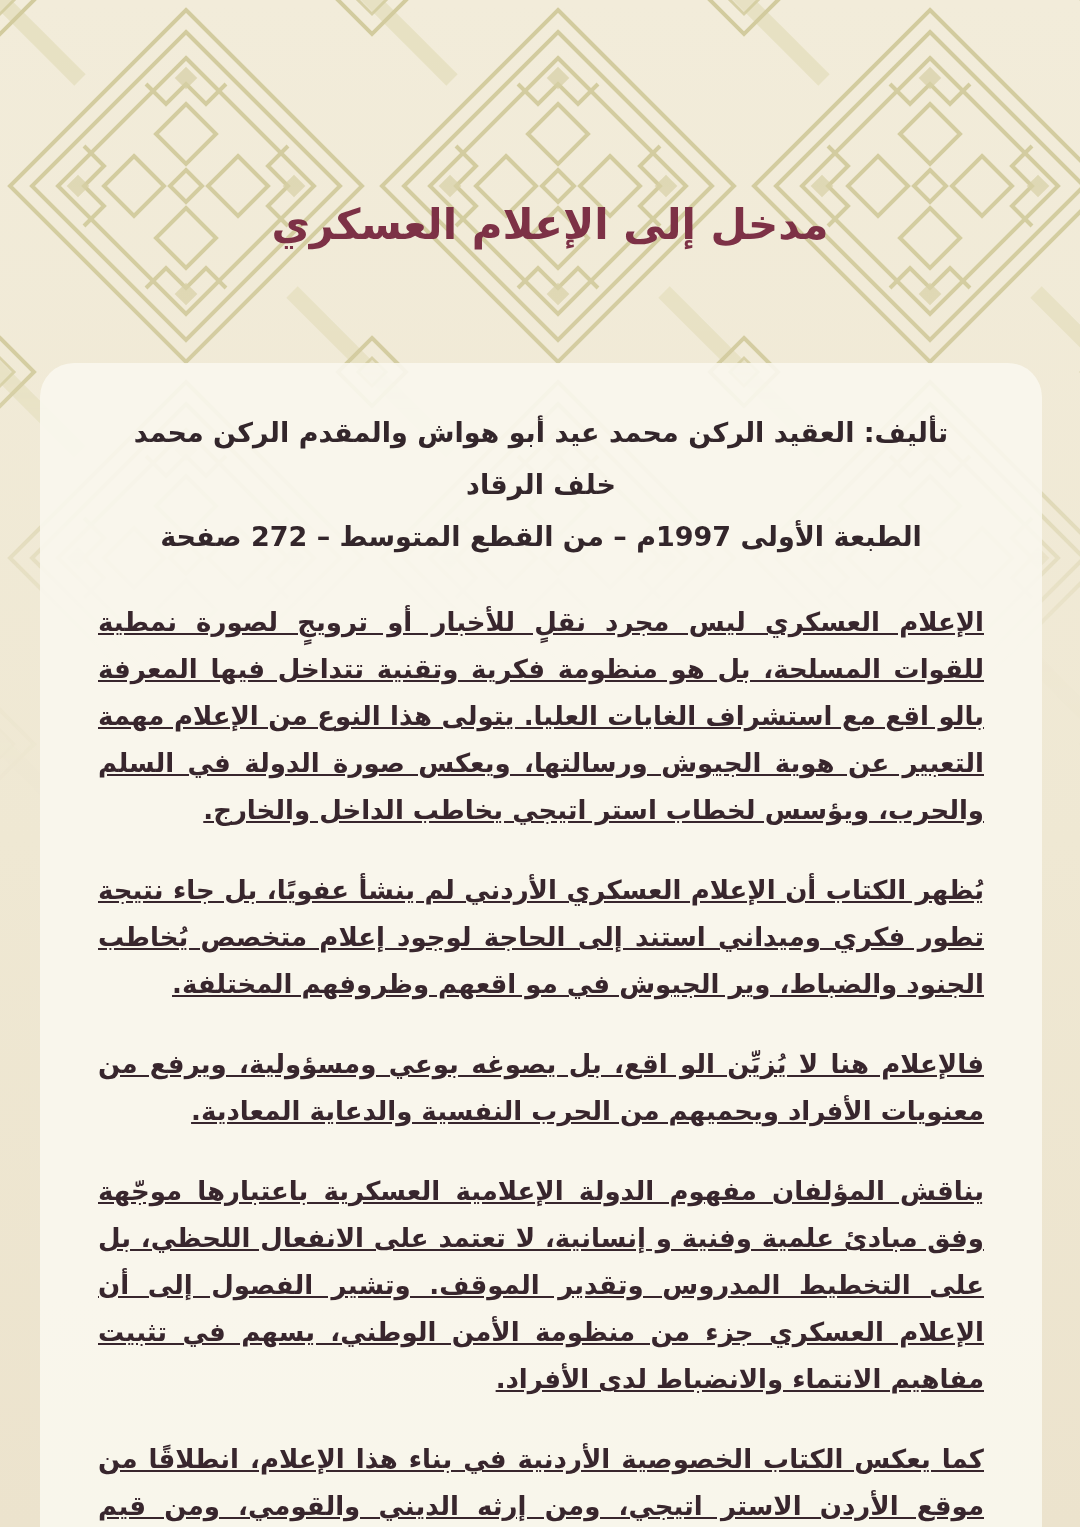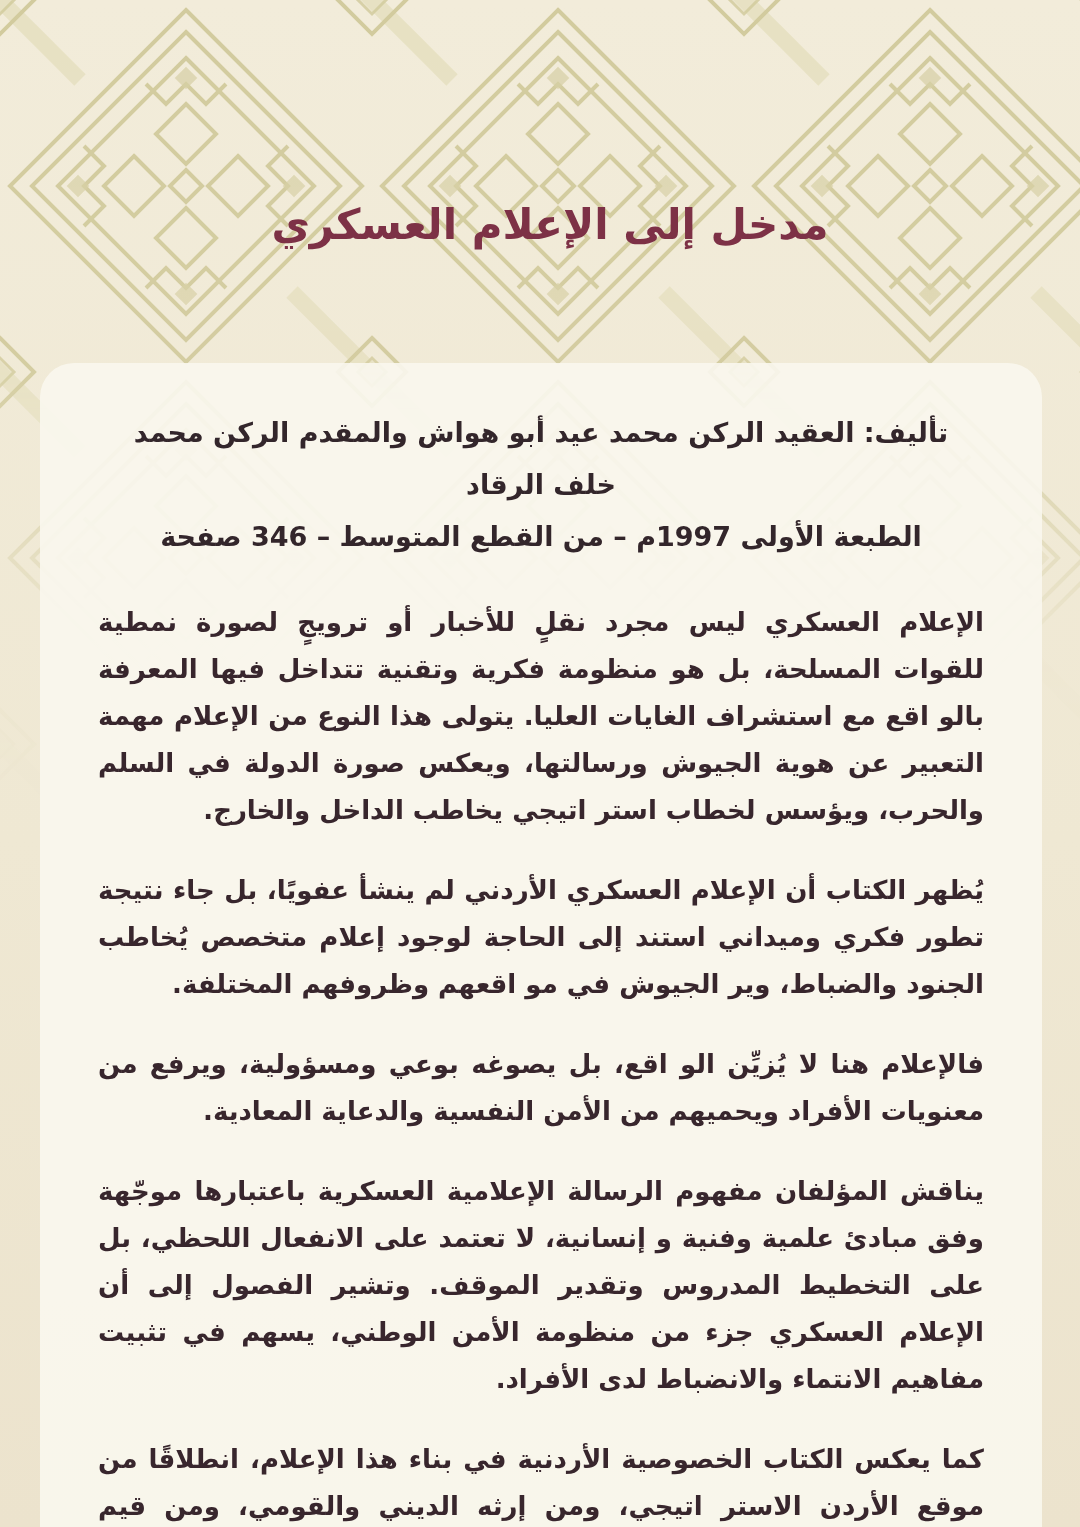--- a/index.html
+++ b/index.html
@@ -59,20 +59,21 @@
   .paragraphs {
     margin-top: 36px;
     color: #38262d;
     font-weight: bold;
     font-size: 26px;
     line-height: 47px;
     text-align: justify;
   }
   .paragraphs p {
     margin: 0 0 33px 0;
+    text-decoration: underline;
   }
 </style>
 </head>
 <body>
 
 <div class="page">
 
   <svg class="bg-pattern" width="1080" height="1527" viewBox="0 0 1080 1527" xmlns="http://www.w3.org/2000/svg" aria-hidden="true">
     <defs>
       <pattern id="geo" width="372" height="372" patternUnits="userSpaceOnUse">
@@ -146,24 +147,24 @@
     <rect x="0" y="0" width="1080" height="1527" fill="url(#geo)" mask="url(#fademask)"></rect>
   </svg>
 
   <header class="page-title">
     <div>مدخل إلى الإعلام العسكري</div>
   </header>
 
   <main class="content-card">
     <div class="byline-block">
       <div>تأليف: العقيد الركن محمد عيد أبو هواش والمقدم الركن محمد خلف الرقاد</div>
-      <div>الطبعة الأولى 1997م – من القطع المتوسط – 346 صفحة</div>
+      <div>الطبعة الأولى 1997م – من القطع المتوسط – 272 صفحة</div>
     </div>
     <div class="paragraphs">
         <p>الإعلام العسكري ليس مجرد نقلٍ للأخبار أو ترويجٍ لصورة نمطية للقوات المسلحة، بل هو منظومة فكرية وتقنية تتداخل فيها المعرفة بالو اقع مع استشراف الغايات العليا. يتولى هذا النوع من الإعلام مهمة التعبير عن هوية الجيوش ورسالتها، ويعكس صورة الدولة في السلم والحرب، ويؤسس لخطاب استر اتيجي يخاطب الداخل والخارج.</p>
         <p>يُظهر الكتاب أن الإعلام العسكري الأردني لم ينشأ عفويًا، بل جاء نتيجة تطور فكري وميداني استند إلى الحاجة لوجود إعلام متخصص يُخاطب الجنود والضباط، وير الجيوش في مو اقعهم وظروفهم المختلفة.</p>
-        <p>فالإعلام هنا لا يُزيِّن الو اقع، بل يصوغه بوعي ومسؤولية، ويرفع من معنويات الأفراد ويحميهم من الأمن النفسية والدعاية المعادية.</p>
-        <p>يناقش المؤلفان مفهوم الرسالة الإعلامية العسكرية باعتبارها موجّهة وفق مبادئ علمية وفنية و إنسانية، لا تعتمد على الانفعال اللحظي، بل على التخطيط المدروس وتقدير الموقف. وتشير الفصول إلى أن الإعلام العسكري جزء من منظومة الأمن الوطني، يسهم في تثبيت مفاهيم الانتماء والانضباط لدى الأفراد.</p>
+        <p>فالإعلام هنا لا يُزيِّن الو اقع، بل يصوغه بوعي ومسؤولية، ويرفع من معنويات الأفراد ويحميهم من الحرب النفسية والدعاية المعادية.</p>
+        <p>يناقش المؤلفان مفهوم الدولة الإعلامية العسكرية باعتبارها موجّهة وفق مبادئ علمية وفنية و إنسانية، لا تعتمد على الانفعال اللحظي، بل على التخطيط المدروس وتقدير الموقف. وتشير الفصول إلى أن الإعلام العسكري جزء من منظومة الأمن الوطني، يسهم في تثبيت مفاهيم الانتماء والانضباط لدى الأفراد.</p>
         <p>كما يعكس الكتاب الخصوصية الأردنية في بناء هذا الإعلام، انطلاقًا من موقع الأردن الاستر اتيجي، ومن إرثه الديني والقومي، ومن قيم القيادة الهاشمية التي لم تفصل يومًا بين الكلمة والرسالة، وبين المعركة والمعنى. ومن هنا، يتجلّى الإعلام العسكري الأردني كصوتٍ للعقل الوطني في كل زمان وميدان.</p>
       </div>
   </main>
 
 </div>
 
 </body></html>

